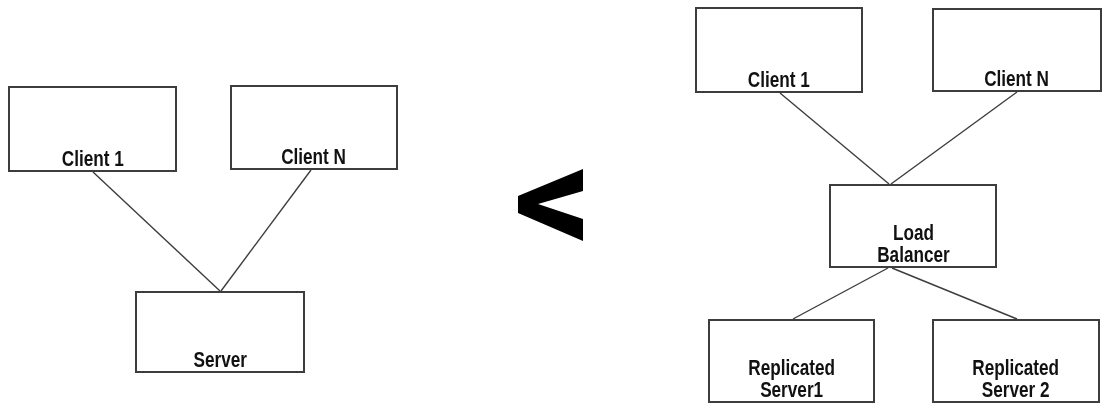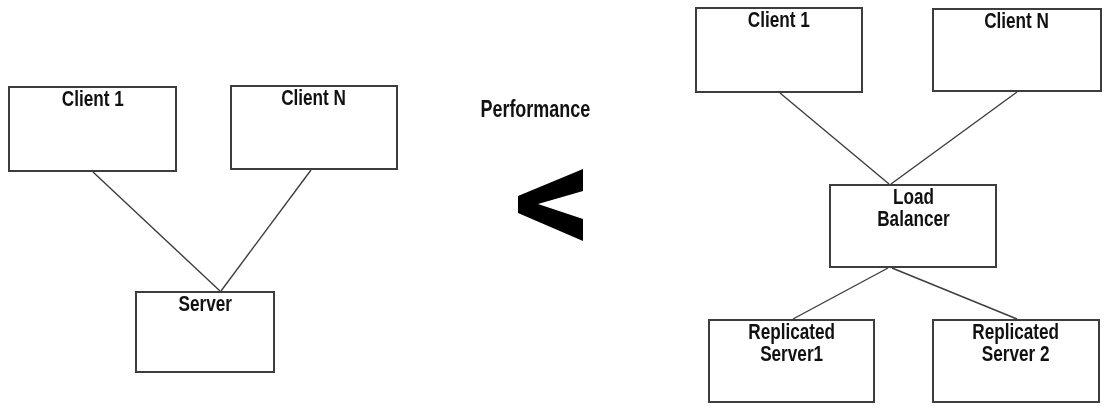--- a/index.html
+++ b/index.html
@@ -25,21 +25,21 @@
   .edges line {
     stroke: var(--connector, #3d3d3d);
     stroke-width: 1.4;
   }
   .node {
     position: absolute;
     box-sizing: border-box;
     background: #ffffff;
     border: 2px solid var(--border, #3d3d3d);
     display: flex;
-    align-items: flex-start;
+    align-items: flex-end;
     justify-content: center;
   }
   .lbl {
     display: inline-block;
     transform: scaleX(0.78);
     transform-origin: 50% 50%;
     font-size: 22px;
     font-weight: bold;
     line-height: 1.0;
     color: var(--text, #111111);
@@ -72,33 +72,30 @@
     <line x1="311" y1="170" x2="221" y2="291"></line>
 
     <line x1="780" y1="93" x2="889" y2="184"></line>
     <line x1="1017" y1="92" x2="891" y2="184"></line>
     <line x1="888" y1="268" x2="793" y2="319"></line>
     <line x1="892" y1="268" x2="1017" y2="319"></line>
 
     <polygon class="operator-shape" points="583,169 518,196 518,213 583,241 583,219 538,204 583,191" aria-label="&lt;"></polygon>
   </svg>
 
-  <div class="perf-label">
-    <span class="lbl">Performance</span>
-  </div>
 
   <div class="node" style="left:8px; top:86px; width:169px; height:86px;">
     <span class="lbl">Client 1</span>
   </div>
 
   <div class="node" style="left:230px; top:85px; width:168px; height:85px;">
     <span class="lbl">Client N</span>
   </div>
 
-  <div class="node" style="left:135px; top:291px; width:140px; height:82px;">
+  <div class="node" style="left:135px; top:291px; width:170px; height:82px;">
     <span class="lbl">Server</span>
   </div>
 
   <div class="node" style="left:695px; top:7px; width:168px; height:86px;">
     <span class="lbl">Client 1</span>
   </div>
 
   <div class="node" style="left:932px; top:8px; width:170px; height:84px;">
     <span class="lbl">Client N</span>
   </div>

